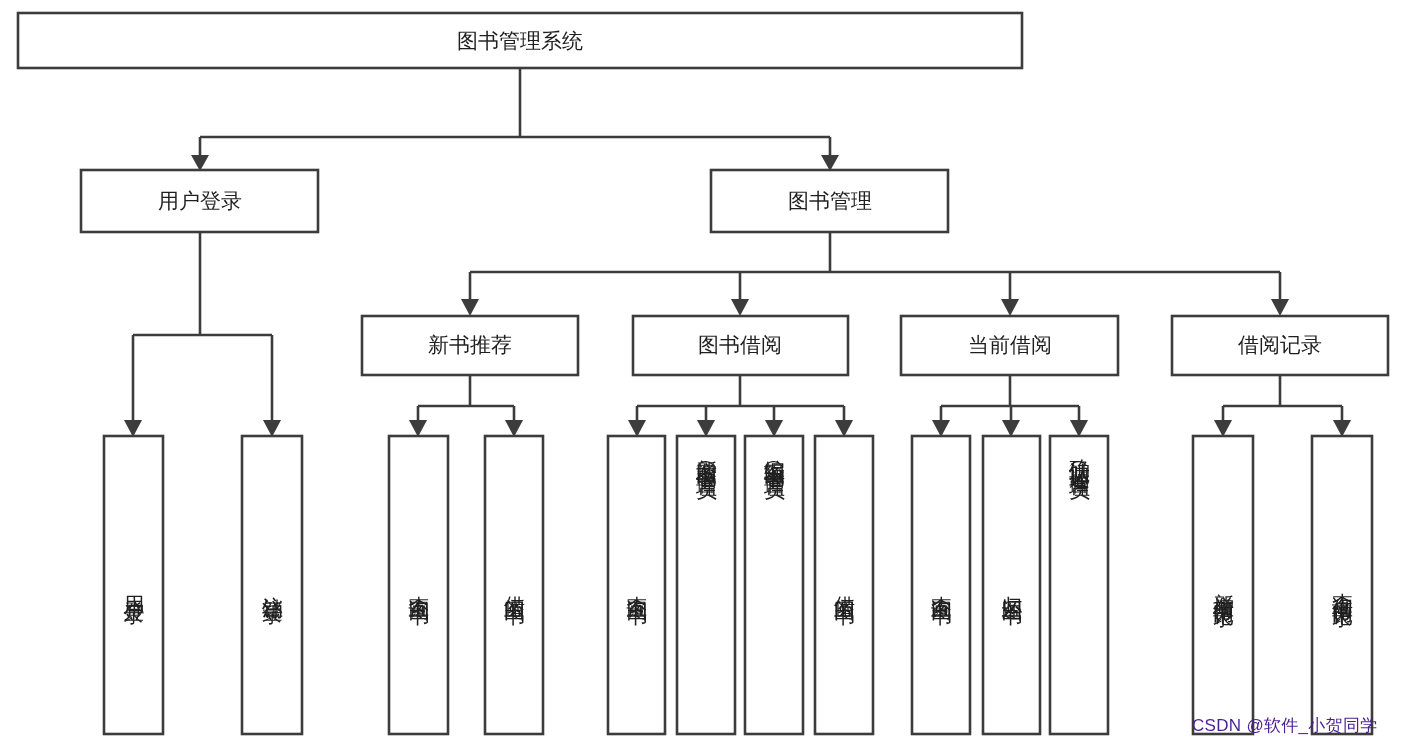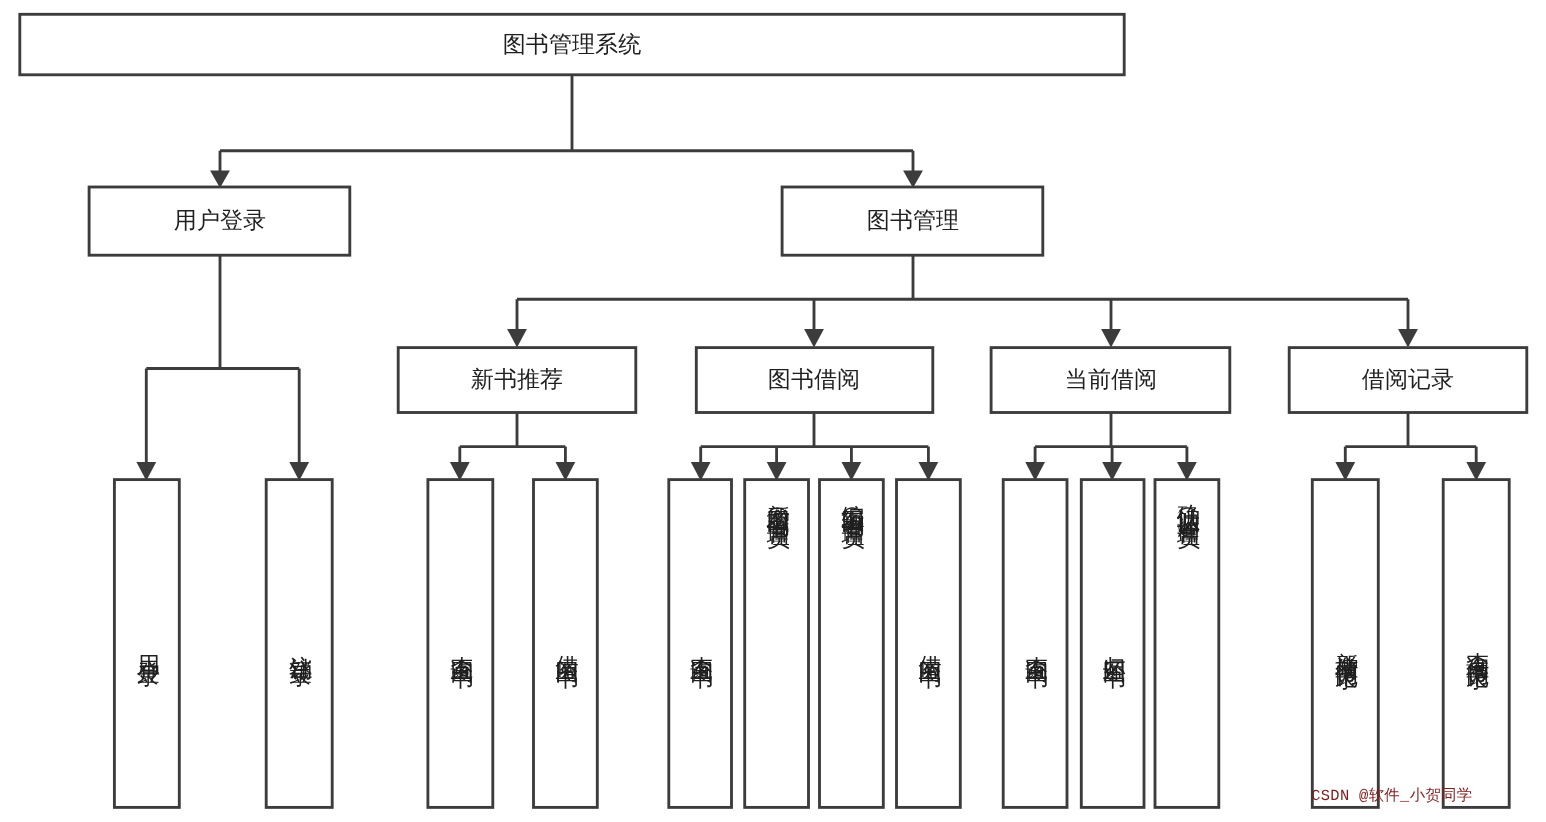--- a/index.html
+++ b/index.html
@@ -63,23 +63,23 @@
     line-height: 1.28;
     color: #1f1f1f;
     letter-spacing: 3px;
     white-space: nowrap;
     text-align: center;
   }
   .watermark {
     position: absolute;
     left: 1192px;
     top: 714px;
-    font-family: Liberation Mono, monospace;
-    font-size: 14px;
-    color: #7f1d1d;
+    font-family: Liberation Sans, sans-serif;
+    font-size: 17px;
+    color: #4c1d95;
     white-space: nowrap;
     letter-spacing: 0.3px;
   }
 </style>
 </head>
 <body>
 
 <div id="diagram-root">
 
   <svg class="flow" viewBox="0 0 1405 747" xmlns="http://www.w3.org/2000/svg">

